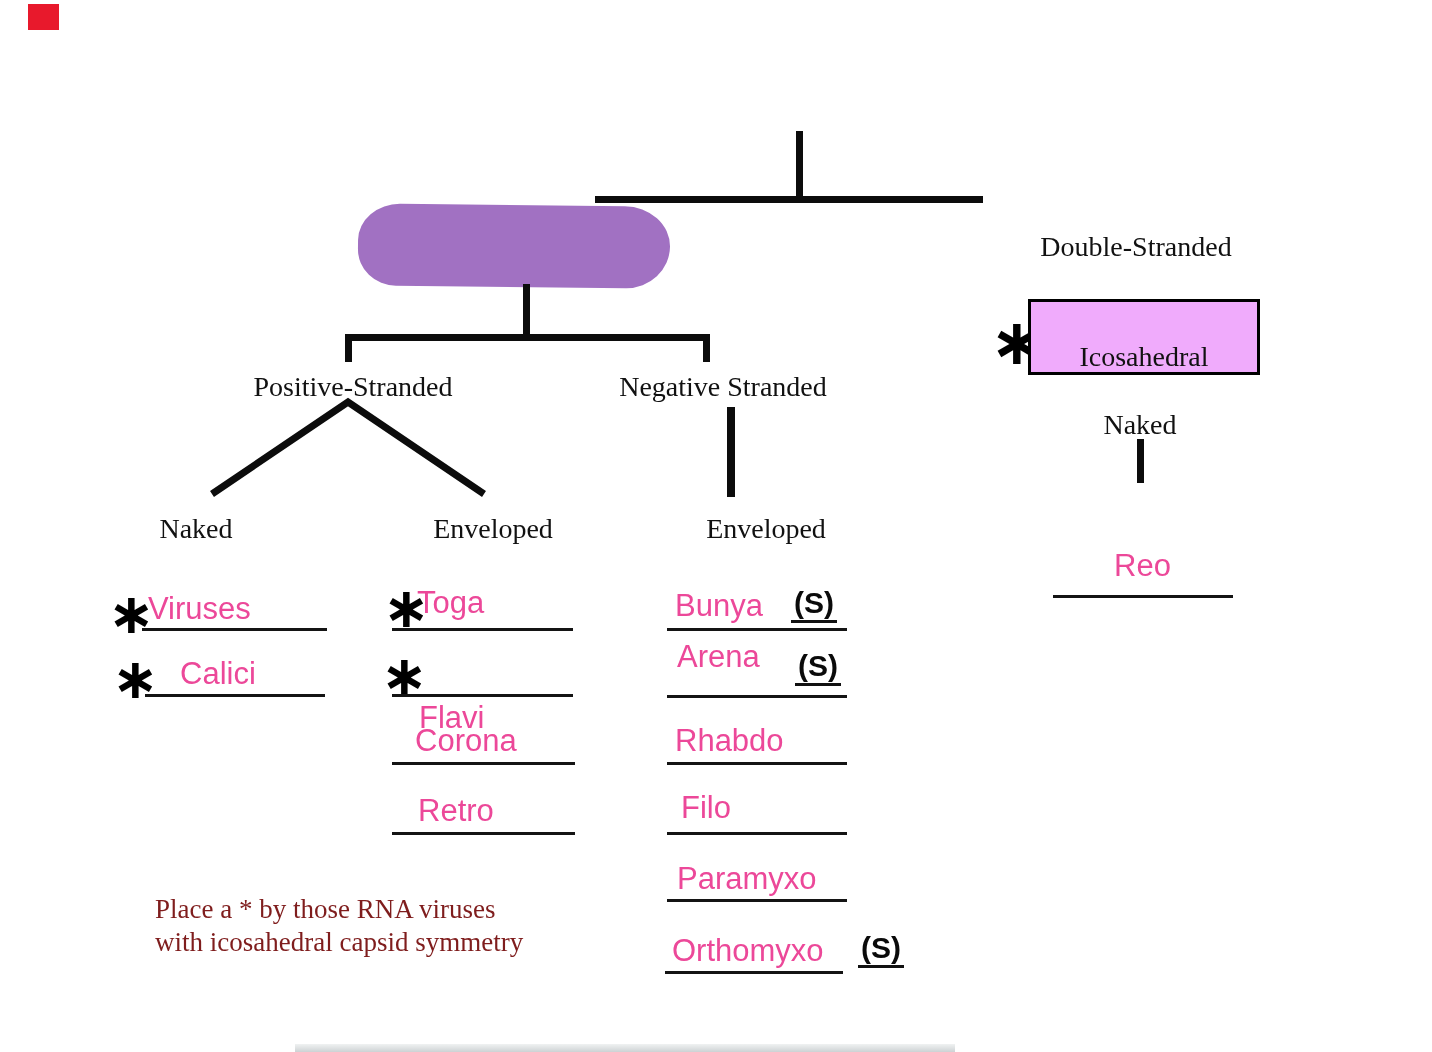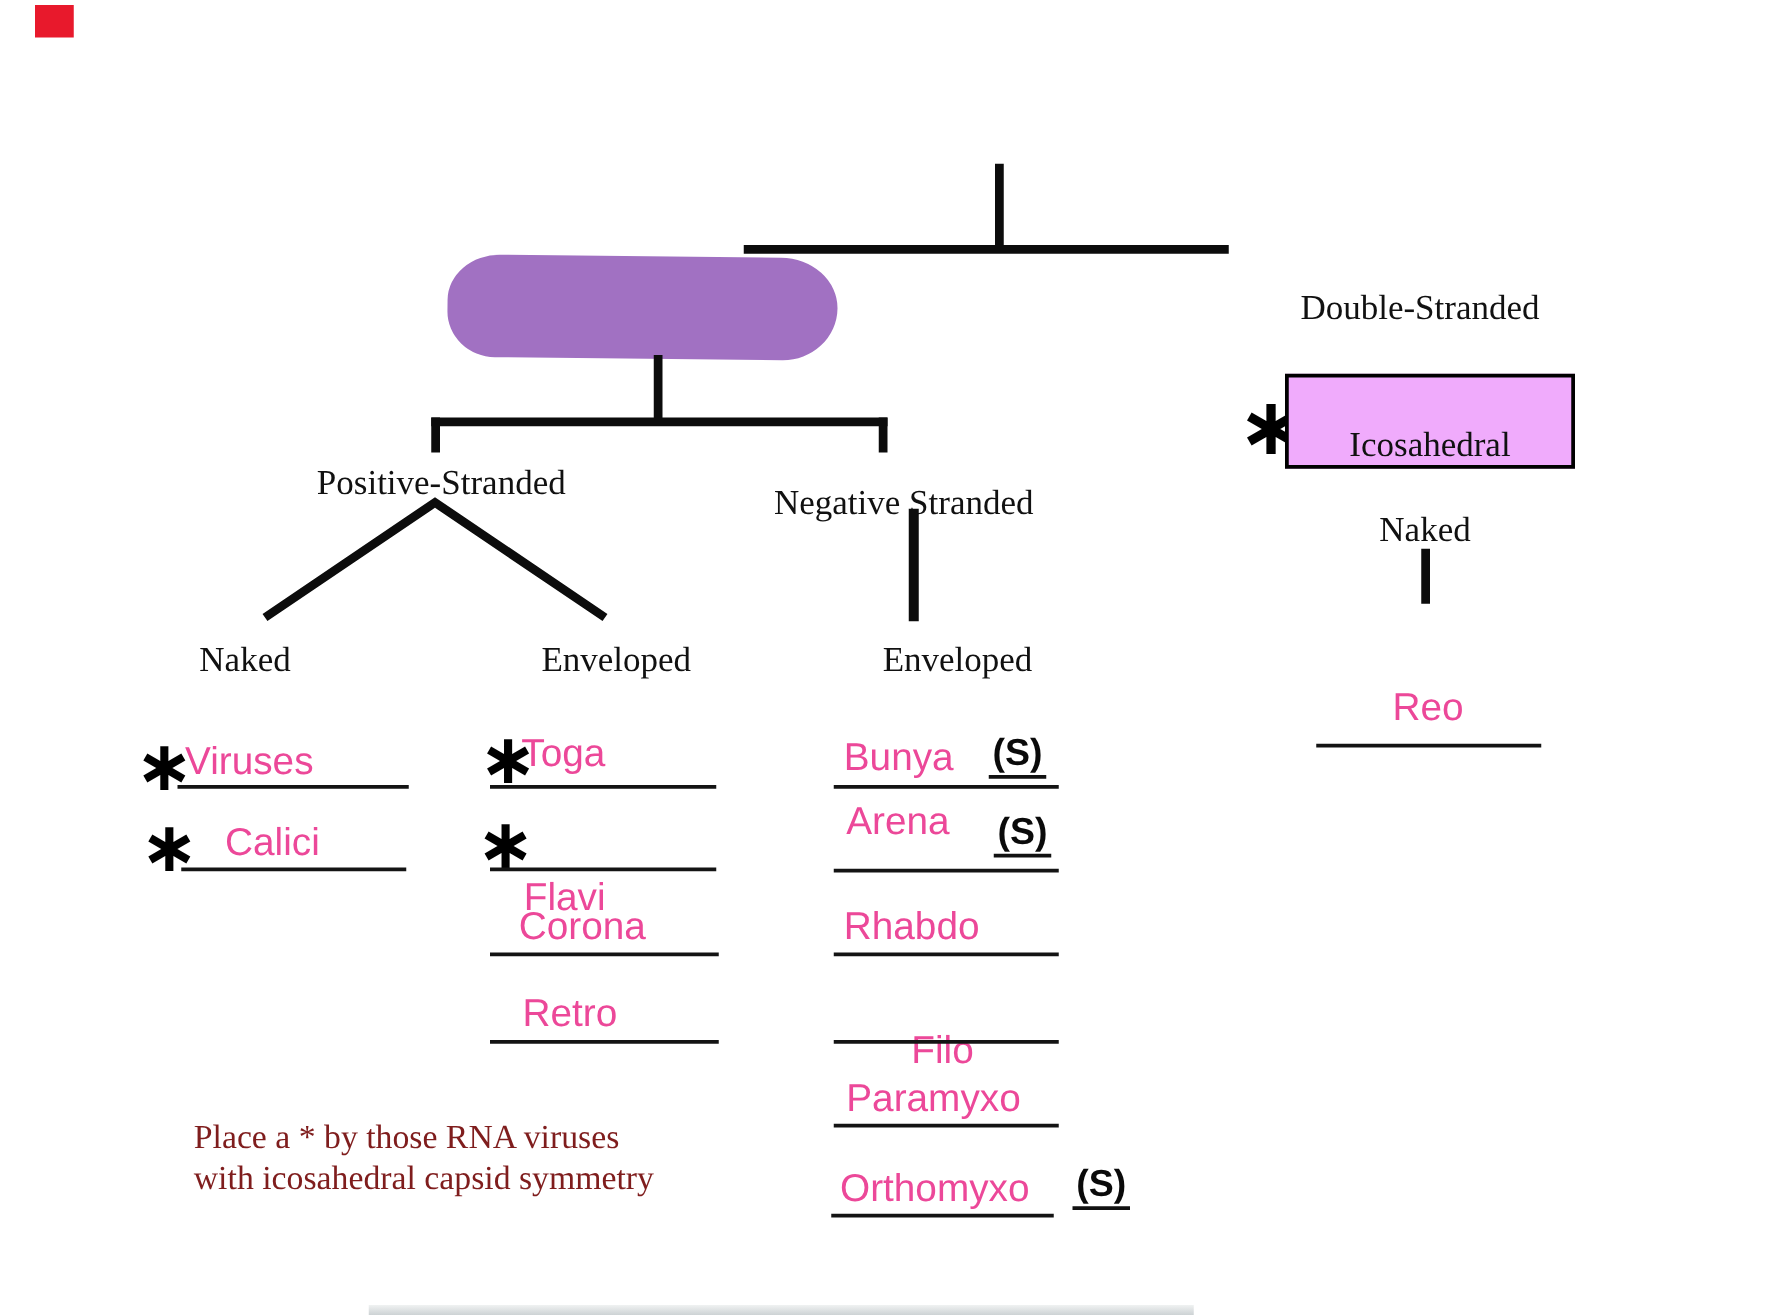--- a/index.html
+++ b/index.html
@@ -43,21 +43,21 @@
   <div class="line" style="left:345px;top:334px;width:7px;height:28px;"></div>
   <div class="line" style="left:703px;top:334px;width:7px;height:28px;"></div>
 
   <div class="abs serif" style="left:233px;top:371px;width:240px;">Positive-Stranded</div>
   <svg class="abs" style="left:205px;top:396px;" width="285" height="104">
     <polyline points="7,98 143,6 279,98" fill="none" stroke="#0c0c0c" stroke-width="7"></polyline>
   </svg>
   <div class="abs serif" style="left:146px;top:513px;width:100px;">Naked</div>
   <div class="abs serif" style="left:418px;top:513px;width:150px;">Enveloped</div>
 
-  <div class="abs serif" style="left:598px;top:371px;width:250px;margin-top:16px;">Negative Stranded</div>
+  <div class="abs serif" style="left:598px;top:371px;width:250px;">Negative Stranded</div>
   <div class="line" style="left:727px;top:407px;width:8px;height:90px;"></div>
   <div class="abs serif" style="left:691px;top:513px;width:150px;">Enveloped</div>
 
   <div class="abs serif" style="left:1021px;top:231px;width:230px;">Double-Stranded</div>
   <div class="ast" style="left:990px;top:322px;font-size:64px;line-height:40px;height:40px;">∗</div>
   <div class="box">
     <span class="serif">Icosahedral</span>
   </div>
   <div class="abs serif" style="left:1090px;top:409px;width:100px;">Naked</div>
   <div class="line" style="left:1137px;top:439px;width:7px;height:44px;"></div>
@@ -90,21 +90,21 @@
   <div class="ssuf" style="left:791px;top:586px;">(S)</div>
   <div class="uline" style="left:667px;top:628px;width:180px;"></div>
 
   <div class="abs hand" style="left:677px;top:640px;">Arena</div>
   <div class="ssuf" style="left:795px;top:649px;">(S)</div>
   <div class="uline" style="left:667px;top:695px;width:180px;"></div>
 
   <div class="abs hand" style="left:675px;top:724px;">Rhabdo</div>
   <div class="uline" style="left:667px;top:762px;width:180px;"></div>
 
-  <div class="abs hand" style="left:681px;top:823px;margin-left:48px;">Filo</div>
+  <div class="abs hand" style="left:681px;top:791px;">Filo</div>
   <div class="uline" style="left:667px;top:832px;width:180px;"></div>
 
   <div class="abs hand" style="left:677px;top:862px;">Paramyxo</div>
   <div class="uline" style="left:667px;top:899px;width:180px;"></div>
 
   <div class="abs hand" style="left:672px;top:934px;">Orthomyxo</div>
   <div class="ssuf" style="left:858px;top:931px;">(S)</div>
   <div class="uline" style="left:665px;top:971px;width:178px;"></div>
 
   <div class="note">

